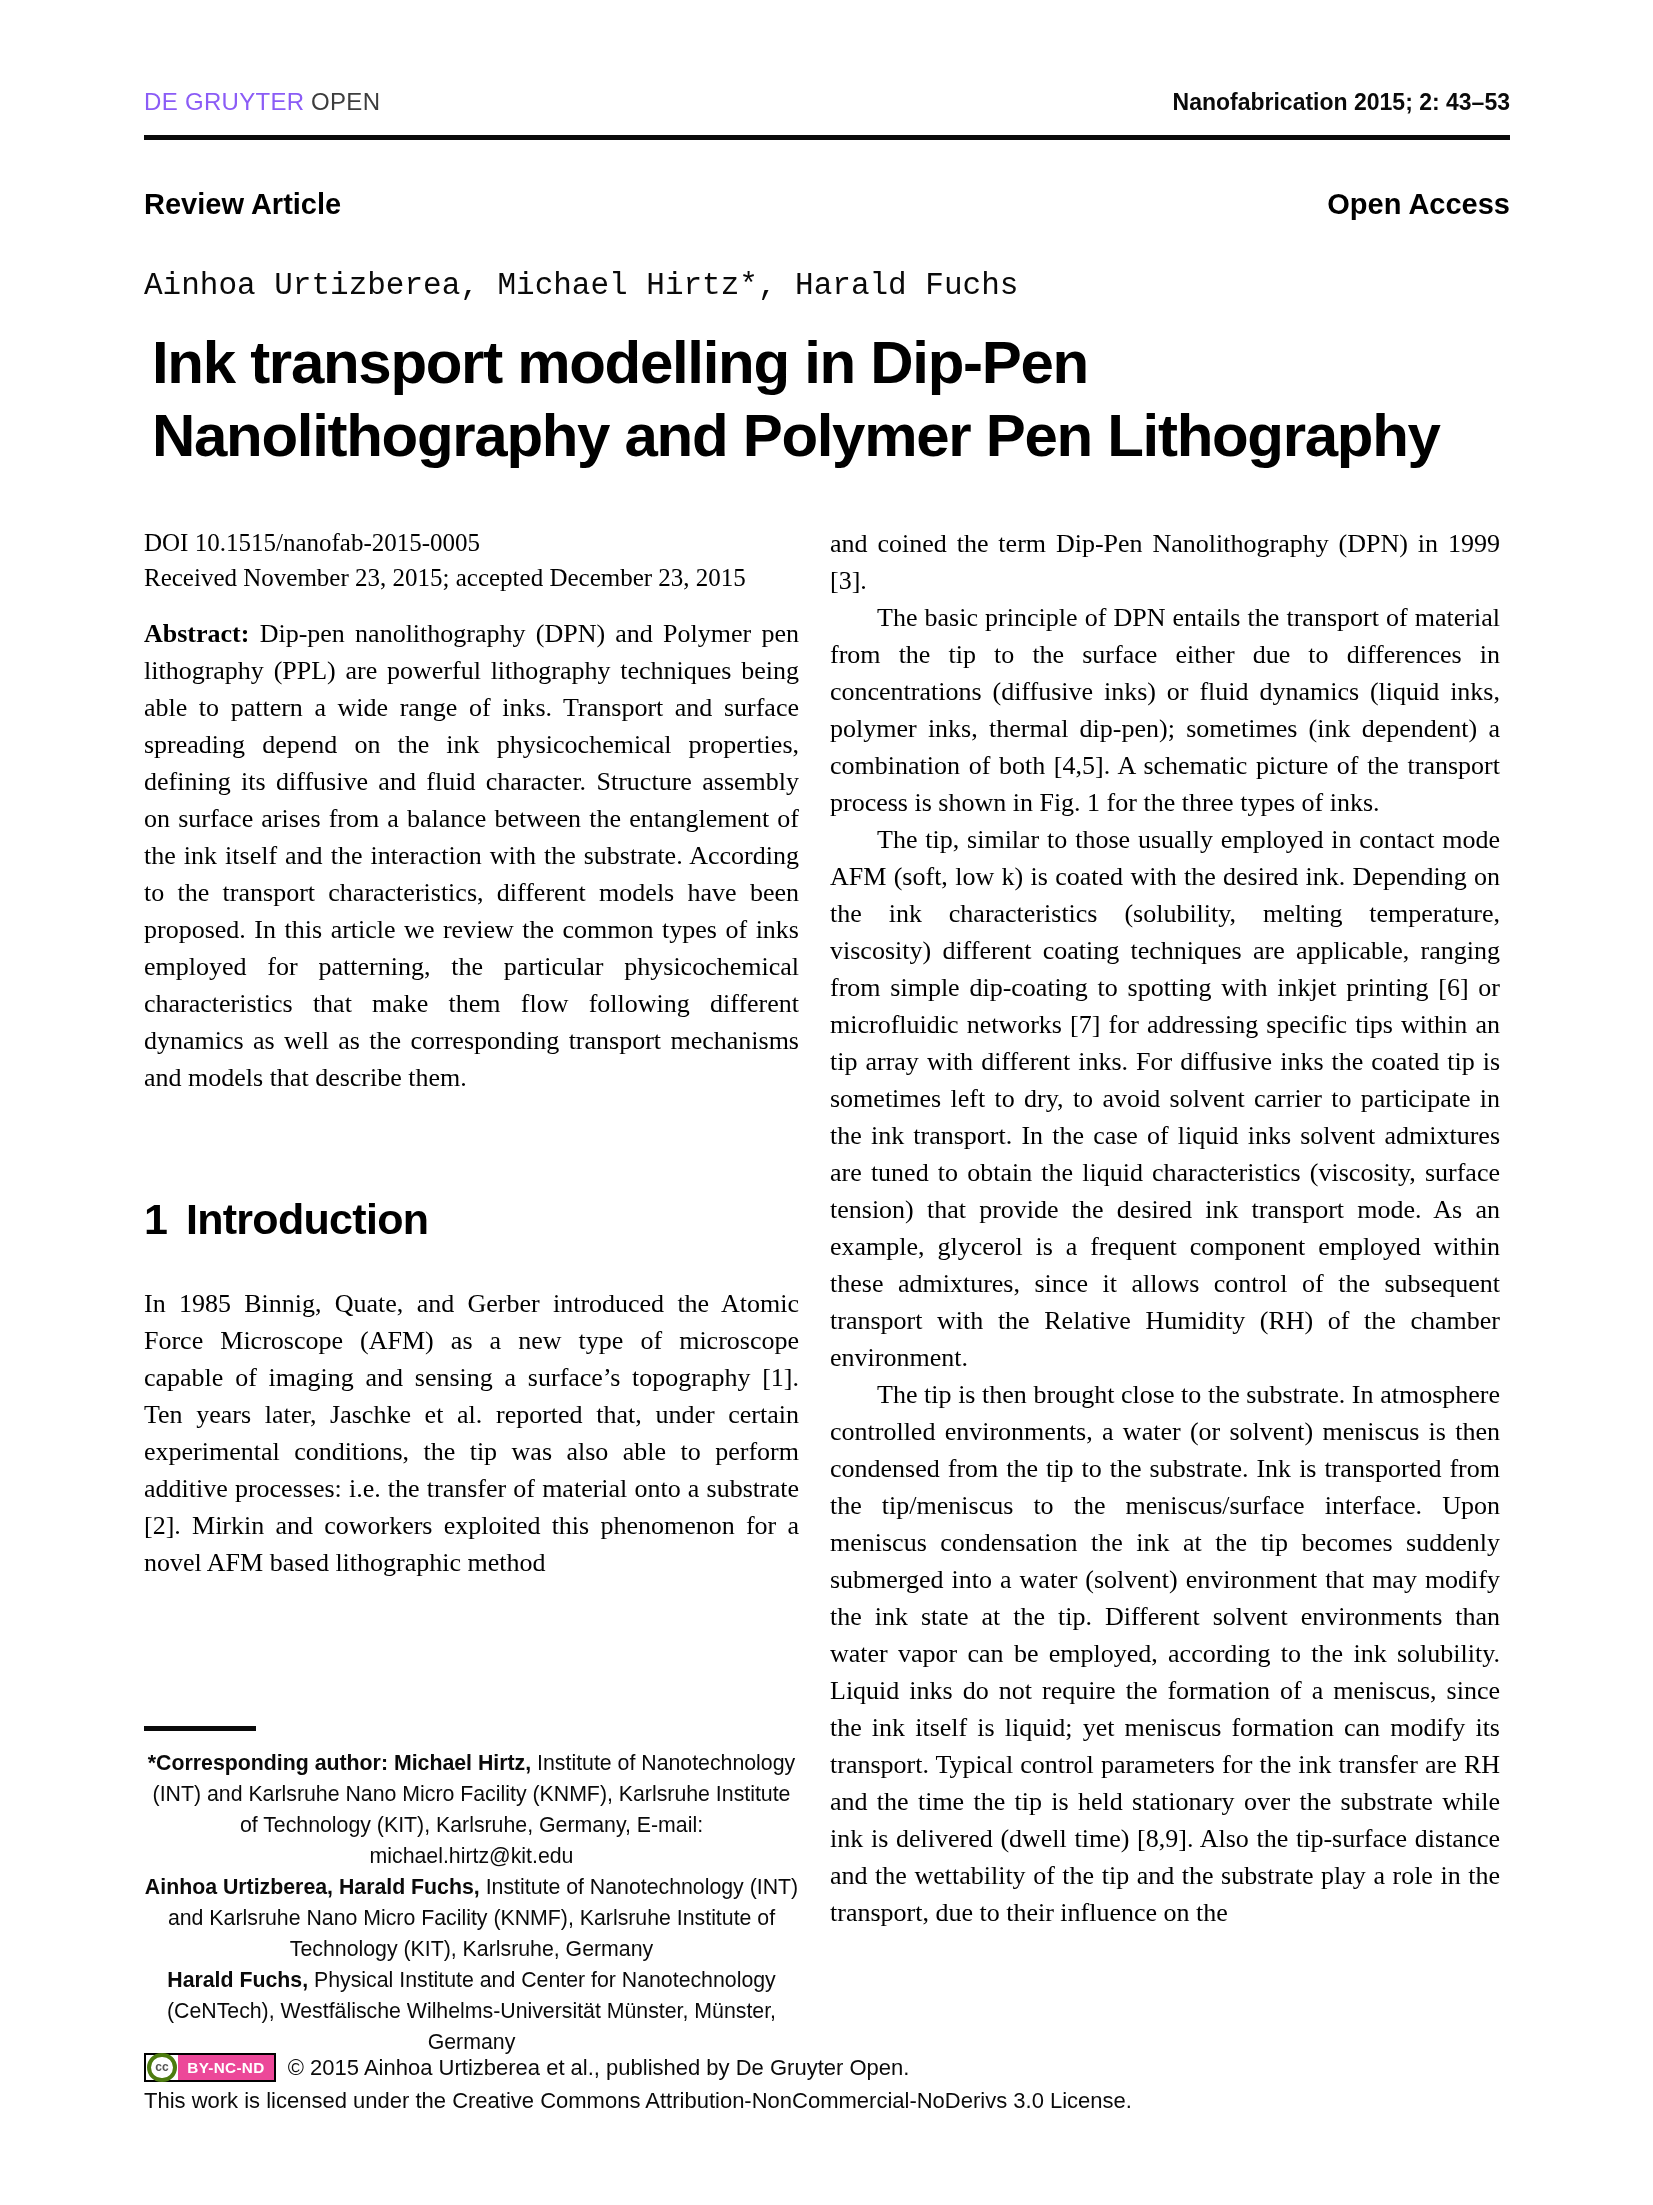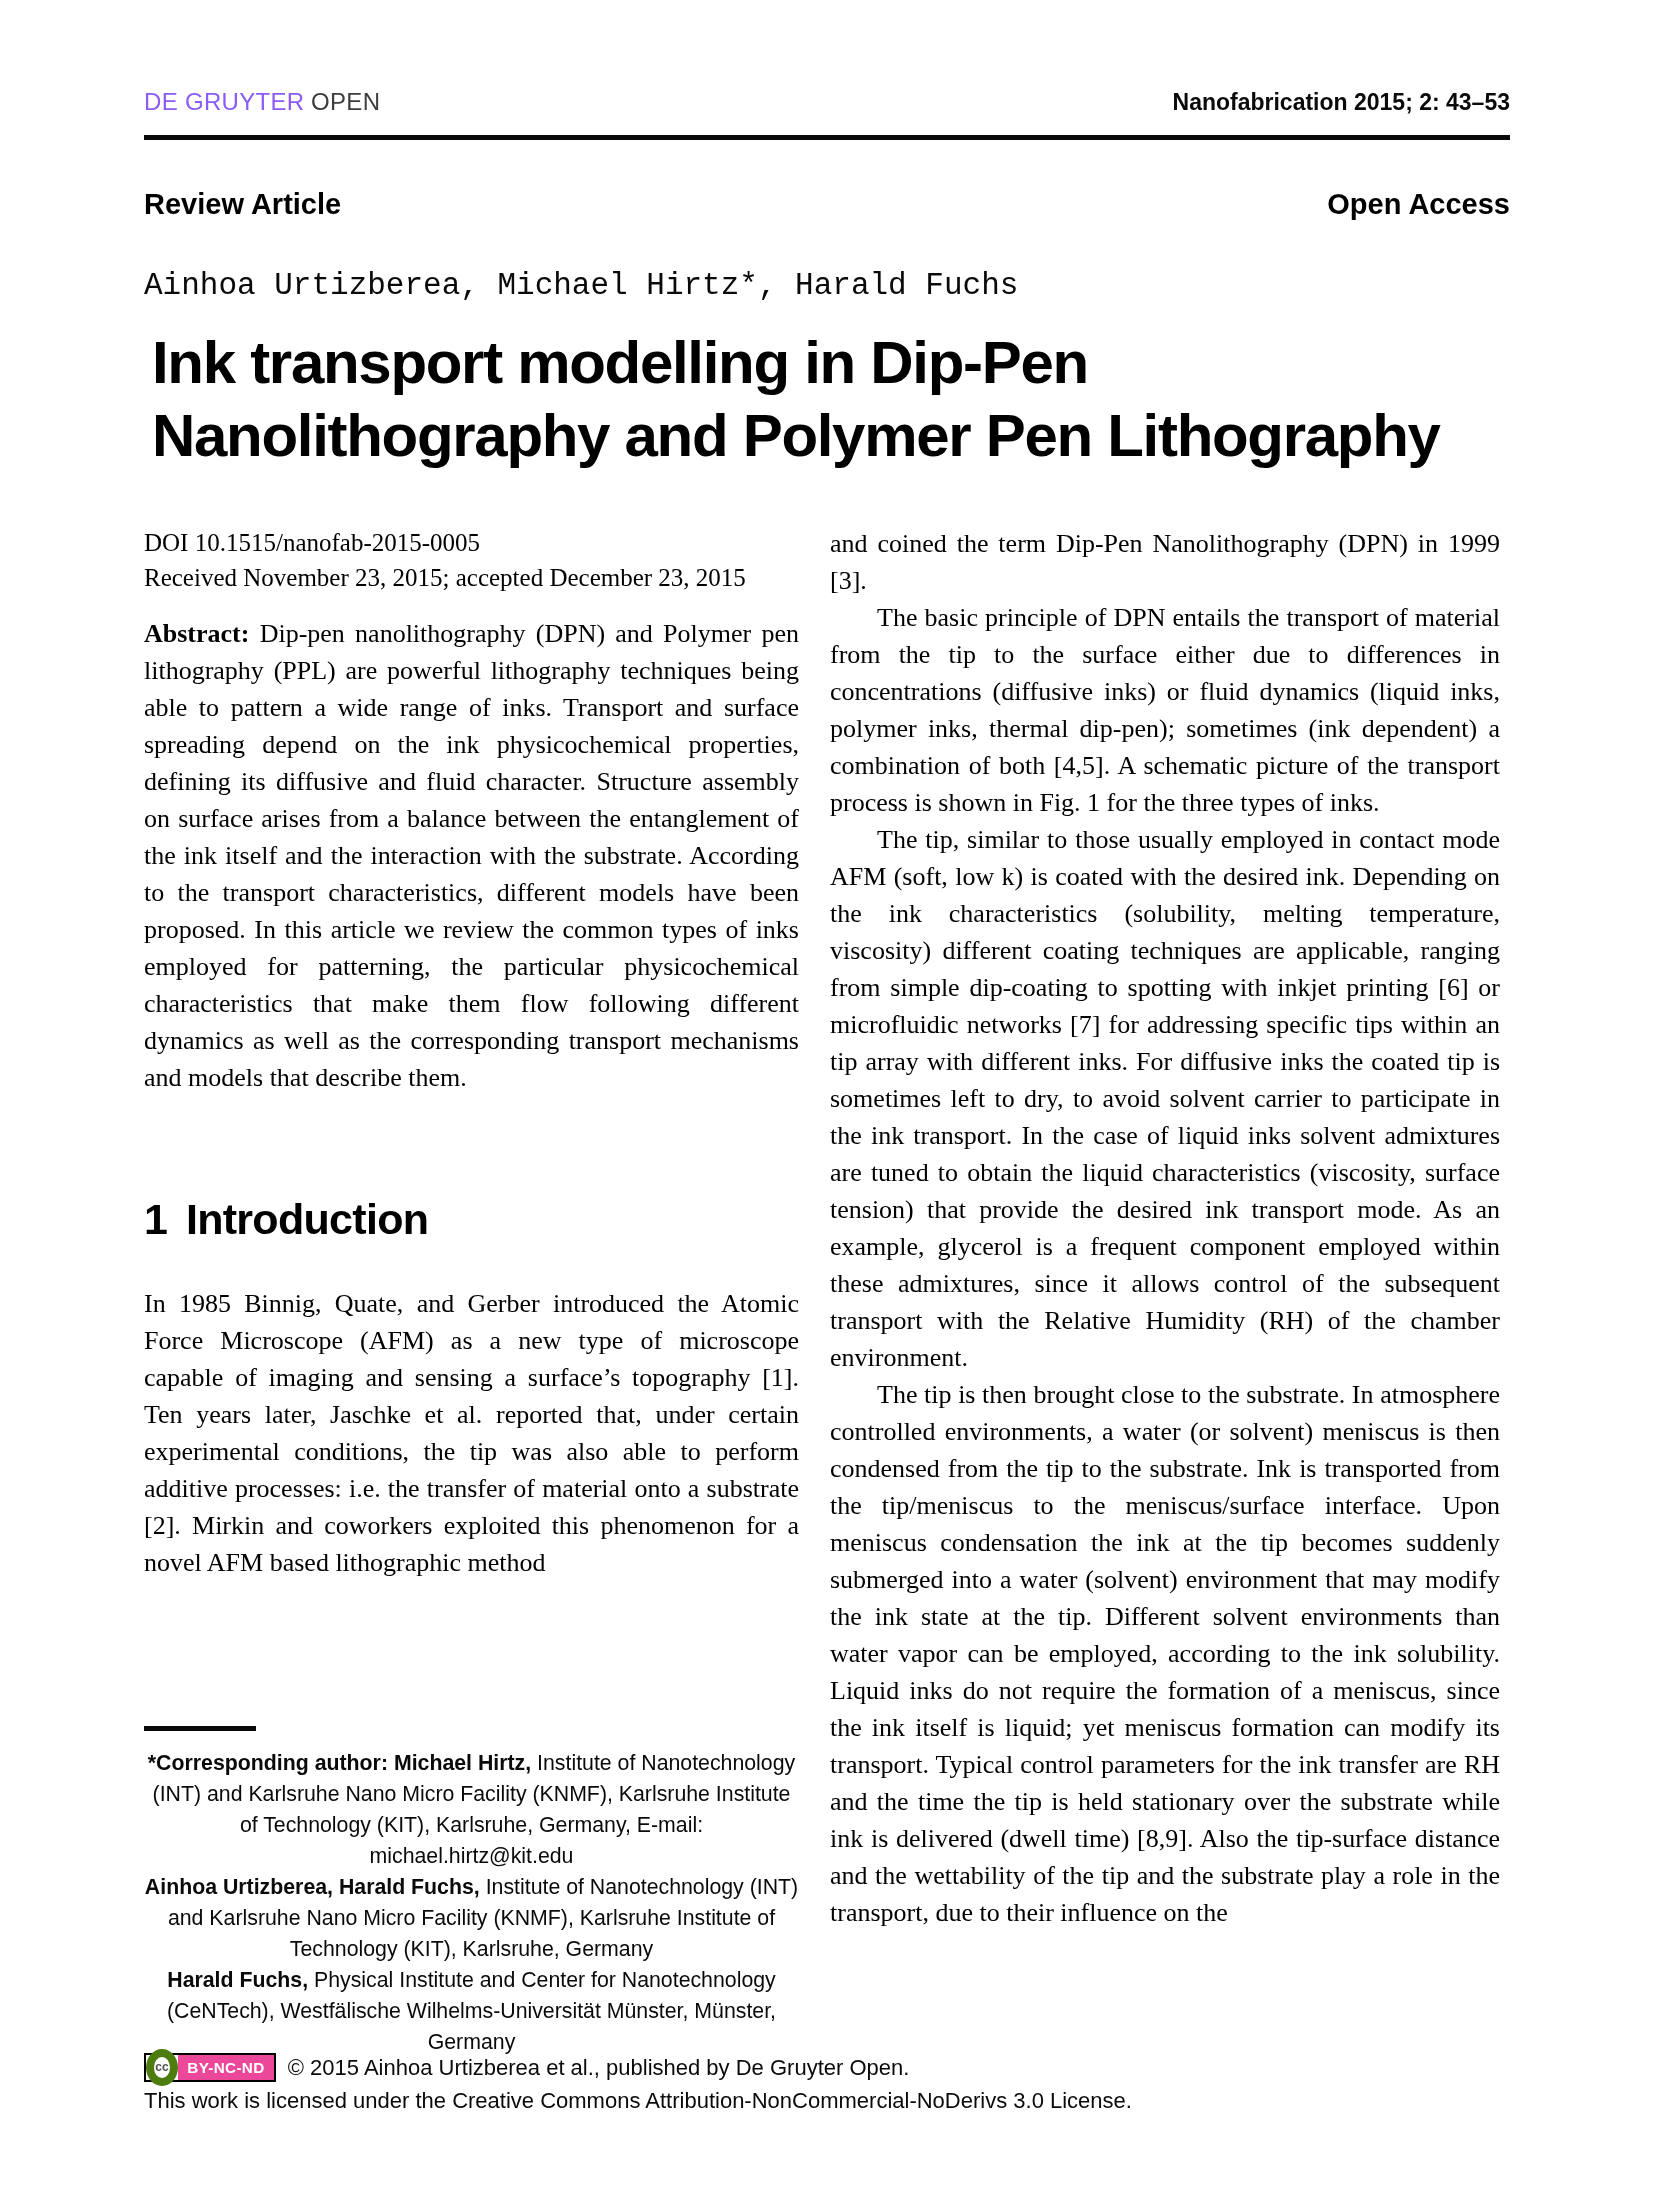--- a/index.html
+++ b/index.html
@@ -106,21 +106,21 @@
     border: 2px solid #000; background: #fff;
     height: 25px; flex: 0 0 auto;
   }
   .cc-circle-wrap {
     display: flex; align-items: center; justify-content: center;
     width: 32px; background: #fff;
   }
   .cc-circle {
     display: flex; align-items: center; justify-content: center;
     width: 21.3px; height: 21.3px; border-radius: 50%;
-    border: 8px solid #4d7c0f; color: #555;
+    border: 4px solid #4d7c0f; color: #555;
     font-size: 12px; font-weight: 700;
     font-family: "Liberation Sans", "DejaVu Sans", sans-serif;
   }
   .cc-label {
     display: flex; align-items: center;
     background: #ec4899; color: #fff;
     font-size: 15.3px; font-weight: 700; letter-spacing: 0.3px;
     padding: 0 9.3px;
   }
 </style>

